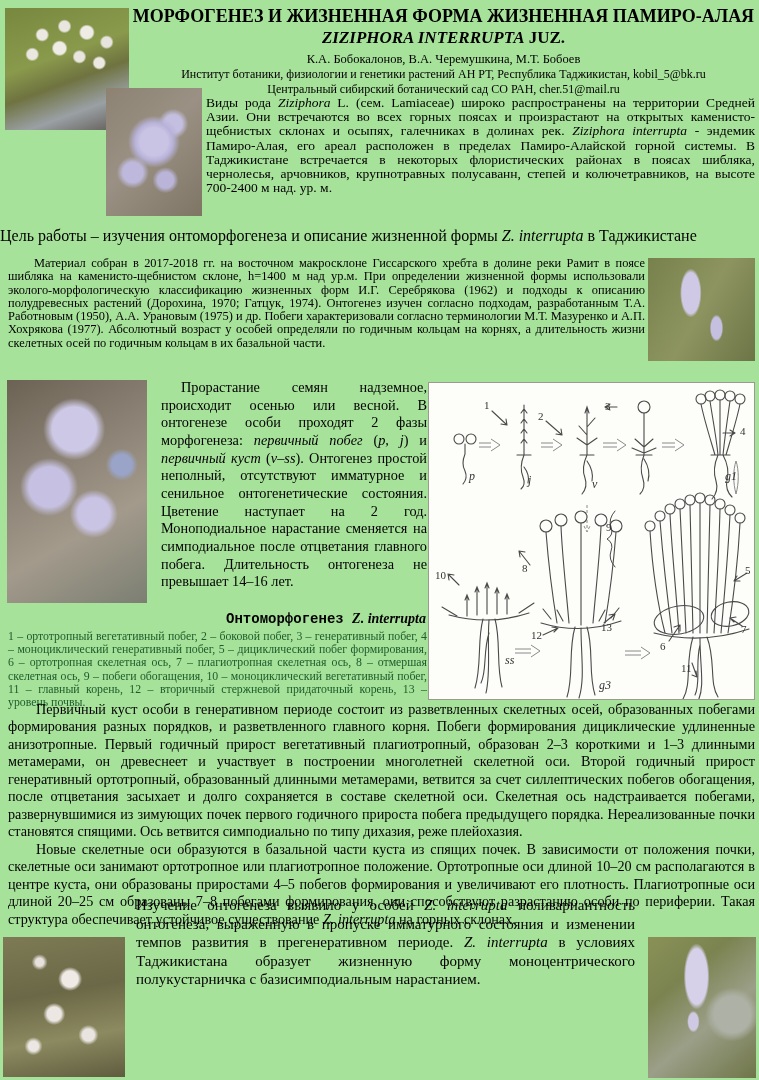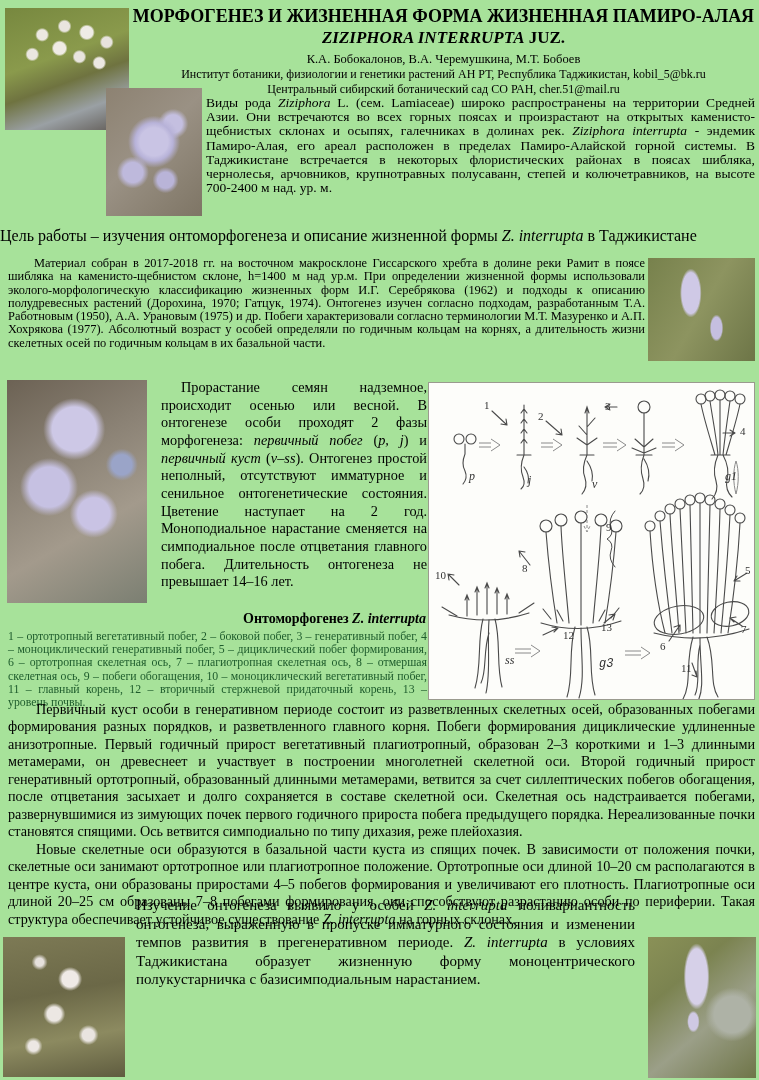--- a/index.html
+++ b/index.html
@@ -185,40 +185,40 @@
         <path d="M307 78 c3 9 3 22 0 33 c-3 -11 -3 -24 0 -33 Z"></path>
         <path d="M158 122 v26 M155 143 l3 6 3 -6" stroke-dasharray="3 2"></path>
       </g>
     </svg>
     <div class="overlay">
         <div class="stage-lbl" style="left: 40px; top: 86px;">p</div>
         <div class="stage-lbl" style="left: 99px; top: 90px;">j</div>
         <div class="stage-lbl" style="left: 163px; top: 94px;">v</div>
         <div class="stage-lbl" style="left: 296px; top: 86px;">g1</div>
         <div class="stage-lbl" style="left: 76px; top: 270px;">ss</div>
-        <div class="stage-lbl" style="left: 170px; top: 274px; font-family: Liberation Mono, monospace;">g3</div>
+        <div class="stage-lbl" style="left: 170px; top: 295px;">g3</div>
       </div>
     <div class="overlay">
         <div class="num-lbl" style="left: 55px; top: 16px;">1</div>
         <div class="num-lbl" style="left: 109px; top: 27px;">2</div>
         <div class="num-lbl" style="left: 176px; top: 17px;">3</div>
         <div class="num-lbl" style="left: 311px; top: 42px;">4</div>
         <div class="num-lbl" style="left: 316px; top: 181px;">5</div>
         <div class="num-lbl" style="left: 231px; top: 257px;">6</div>
         <div class="num-lbl" style="left: 312px; top: 240px;">7</div>
         <div class="num-lbl" style="left: 93px; top: 179px;">8</div>
         <div class="num-lbl" style="left: 177px; top: 138px;">9</div>
         <div class="num-lbl" style="left: 6px; top: 186px;">10</div>
         <div class="num-lbl" style="left: 252px; top: 279px;">11</div>
-        <div class="num-lbl" style="left: 102px; top: 246px; margin-left: 32px;">12</div>
+        <div class="num-lbl" style="left: 102px; top: 246px;">12</div>
         <div class="num-lbl" style="left: 166px; top: 238px; margin-left: 6px;">13</div>
       </div>
   </figure>
 
-  <div class="fig-head"><span style="font-weight: bold;">Онтоморфогенез </span><span style="font-style: italic; font-weight: bold;">Z. interrupta</span></div>
+  <div class="fig-head"><span style="font-weight: bold; font-family: Liberation Mono, monospace;">Онтоморфогенез </span><span style="font-style: italic; font-weight: bold;">Z. interrupta</span></div>
   <p class="fig-caption">1 – ортотропный вегетативный побег, 2 – боковой побег, 3 – генеративный побег, 4 – моноциклический генеративный побег, 5 – дициклический побег формирования, 6 – ортотропная скелетная ось, 7 – плагиотропная скелетная ось, 8 – отмершая скелетная ось, 9 – побеги обогащения, 10 – моноциклический вегетативный побег, 11 – главный корень, 12 – вторичный стержневой придаточный корень, 13 – уровень почвы.</p>
 
   <div class="results">
     <p>Первичный куст особи в генеративном периоде состоит из разветвленных скелетных осей, образованных побегами формирования разных порядков, и разветвленного главного корня. Побеги формирования дициклические удлиненные анизотропные. Первый годичный прирост вегетативный плагиотропный, образован 2–3 короткими и 1–3 длинными метамерами, он древеснеет и участвует в построении многолетней скелетной оси. Второй годичный прирост генеративный ортотропный, образованный длинными метамерами, ветвится за счет силлептических побегов обогащения, после отцветания засыхает и долго сохраняется в составе скелетной оси. Скелетная ось надстраивается побегами, развернувшимися из зимующих почек первого годичного прироста побега предыдущего порядка. Нереализованные почки становятся спящими. Ось ветвится симподиально по типу дихазия, реже плейохазия.</p>
     <p><span>Новые скелетные оси образуются в базальной части куста из спящих почек. В зависимости от положения почки, скелетные оси занимают ортотропное или плагиотропное положение. Ортотропные оси длиной 10–20 см располагаются в центре куста, они образованы приростами 4–5 побегов формирования и увеличивают его плотность. Плагиотропные оси длиной 20–25 см образованы 7–8 побегами формирования, они способствуют разрастанию особи по периферии. Такая структура обеспечивает устойчивое существование </span><span style="font-style: italic;">Z. interrupta</span><span> на горных склонах.</span></p>
   </div>
 
   <div class="photo p-botleft"></div>
 
   <p class="conclusion"><span>Изучение онтогенеза выявило у особей </span><span style="font-style: italic;">Z. interrupta</span><span> поливариантность онтогенеза, выраженную в пропуске имматурного состояния и изменении темпов развития в прегенеративном периоде. </span><span style="font-style: italic;">Z. interrupta</span><span> в условиях Таджикистана образует жизненную форму моноцентрического полукустарничка с базисимподиальным нарастанием.</span></p>

